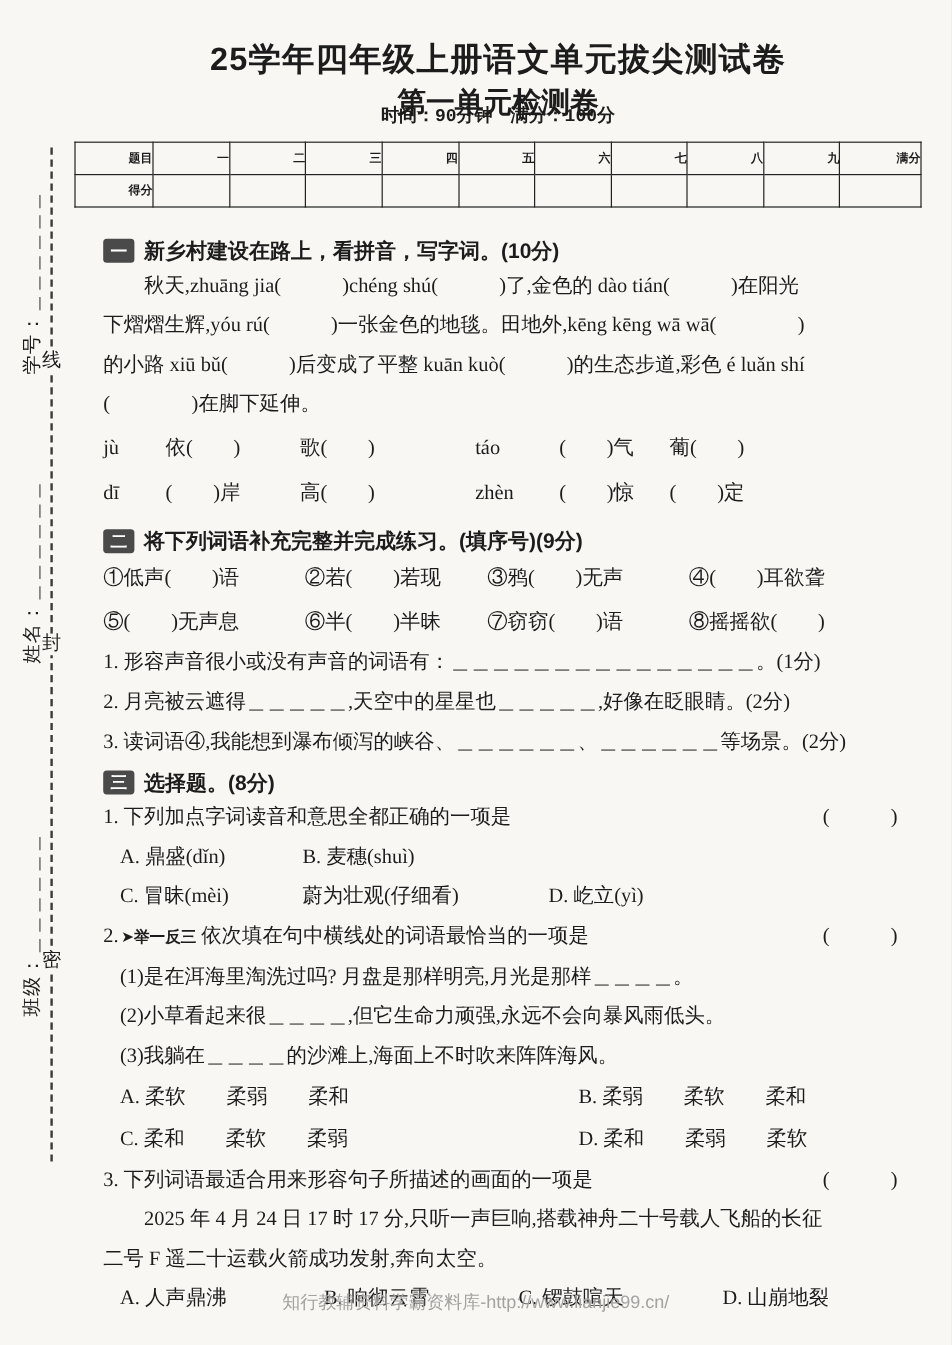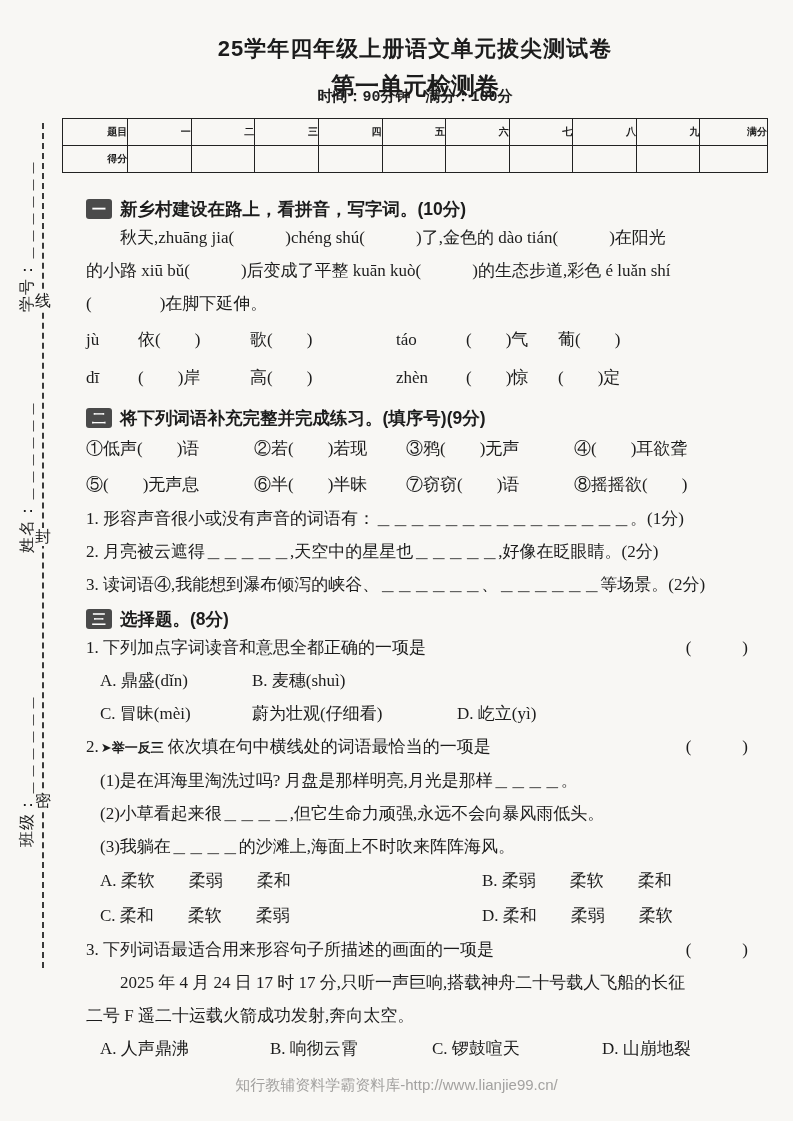--- a/index.html
+++ b/index.html
@@ -8,21 +8,21 @@
     overflow:hidden;color:#1c1c1c;
     font-family:"Liberation Serif","DejaVu Serif",serif;
     font-size:17px;
   }
   
   .seal-line{position:absolute;left:42px;top:123px;height:845px;width:0;border-left:2px dashed #3a3a3a;}
   .seal-char{position:absolute;left:33px;width:20px;text-align:center;background:#f8f7f4;font-size:16px;line-height:18px;}
   .seal-label{position:absolute;white-space:nowrap;transform:rotate(-90deg);transform-origin:center;font-size:16px;letter-spacing:1px;}
   
   .main{position:absolute;left:62px;top:0;width:706px;}
-  .title{margin-top:30px;text-align:center;font-family:"Liberation Sans","DejaVu Sans",sans-serif;font-weight:bold;font-size:22px;letter-spacing:1px;line-height:38px;}
+  .title{margin-top:30px;text-align:center;font-family:"Liberation Sans","DejaVu Sans",sans-serif;font-weight:bold;font-size:27px;letter-spacing:1px;line-height:38px;}
   .subtitle{text-align:center;font-family:"Liberation Sans","DejaVu Sans",sans-serif;font-weight:bold;font-size:24px;margin-top:4px;line-height:28px;}
   .meta{text-align:center;font-family:Liberation Mono, monospace;font-weight:bold;font-size:15px;margin-top:-12px;line-height:20px;}
   
   table.score{width:100%;border-collapse:collapse;margin-top:10px;table-layout:fixed;}
   table.score td{border:1.5px solid #222;height:26px;text-align:right;font-family:"Liberation Sans","DejaVu Sans",sans-serif;font-weight:bold;font-size:10px;padding:0;}
   
   .bodytext{padding:0 20px 0 24px;}
   .sec-head{display:flex;align-items:center;font-family:"Liberation Sans","DejaVu Sans",sans-serif;font-weight:bold;font-size:17.5px;margin-top:24px;line-height:24px;}
   .badge{display:inline-flex;align-items:center;justify-content:center;width:26px;height:20px;background:#4a4a4a;color:#fff;border-radius:3px;font-size:14px;margin-right:8px;flex:0 0 auto;}
   .line{line-height:33px;}
@@ -102,20 +102,21 @@
     </tbody>
       </table>
 
     <div class="bodytext">
 
       <div class="sec-head">
         <span class="badge">一</span>
         <span>新乡村建设在路上，看拼音，写字词。(10分)</span>
       </div>
       <div class="line indent">秋天,zhuāng jia(　　　)chéng shú(　　　)了,金色的 dào tián(　　　)在阳光</div>
+      <div class="line">下熠熠生辉,yóu rú(　　　)一张金色的地毯。田地外,kēng kēng wā wā(　　　　)</div>
       <div class="line">的小路 xiū bǔ(　　　)后变成了平整 kuān kuò(　　　)的生态步道,彩色 é luǎn shí</div>
       <div class="line">(　　　　)在脚下延伸。</div>
       <div class="fill-grid">
         <span>jù</span>
         <span>依(　　)</span>
         <span>歌(　　)</span>
         <span>táo</span>
         <span>(　　)气</span>
         <span>葡(　　)</span>
       </div>

